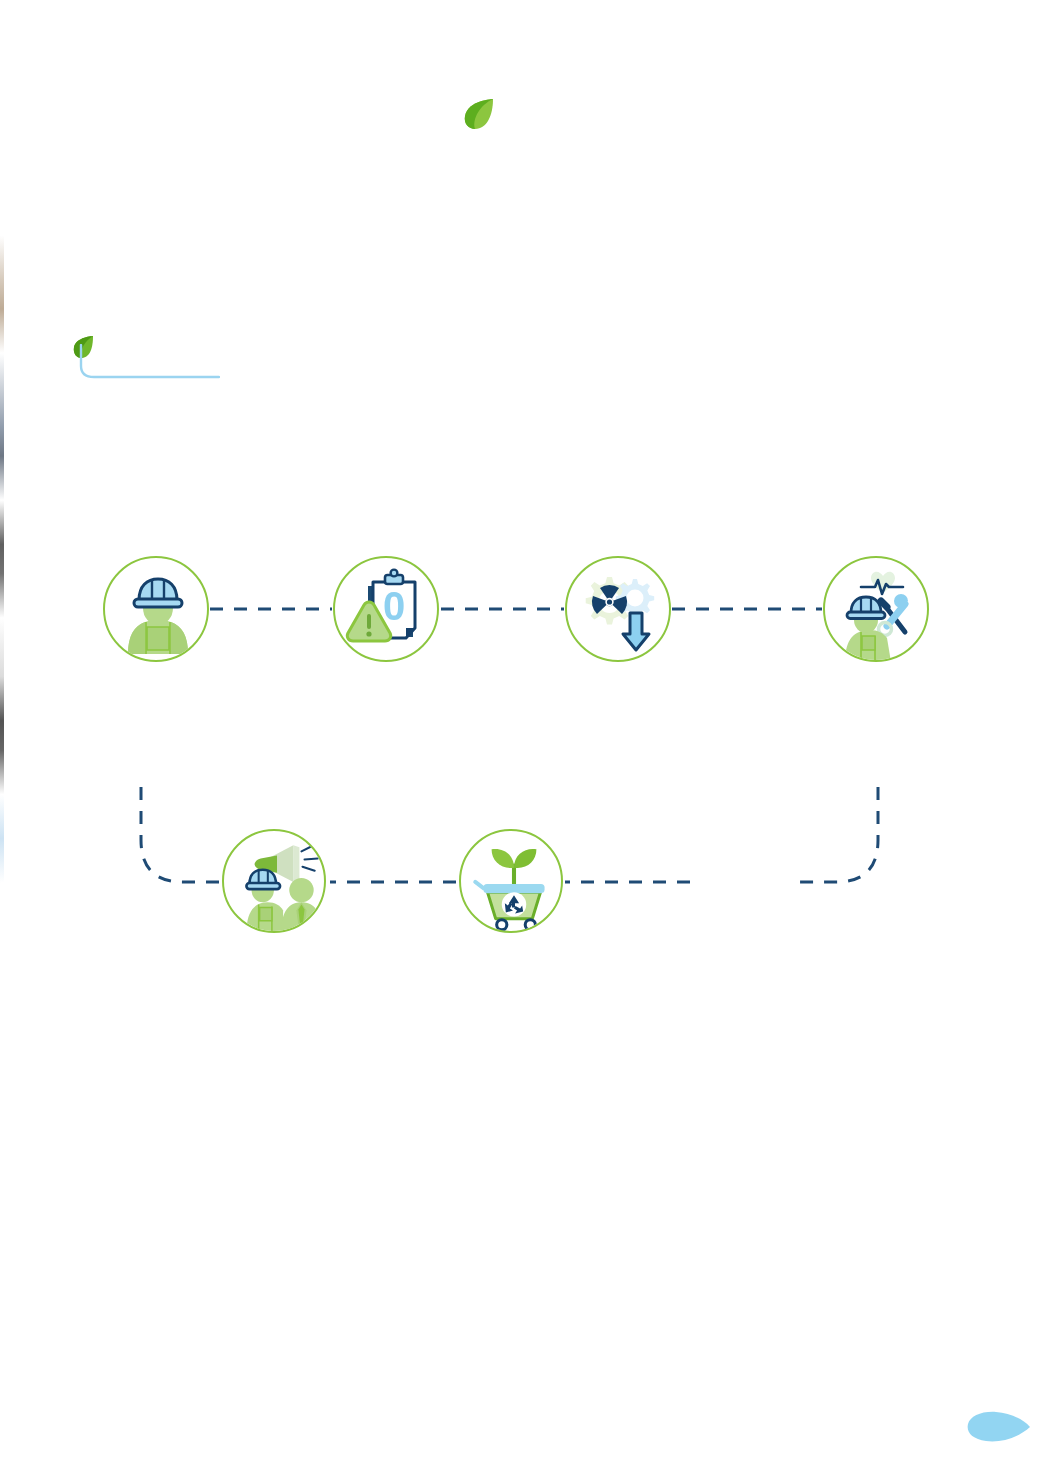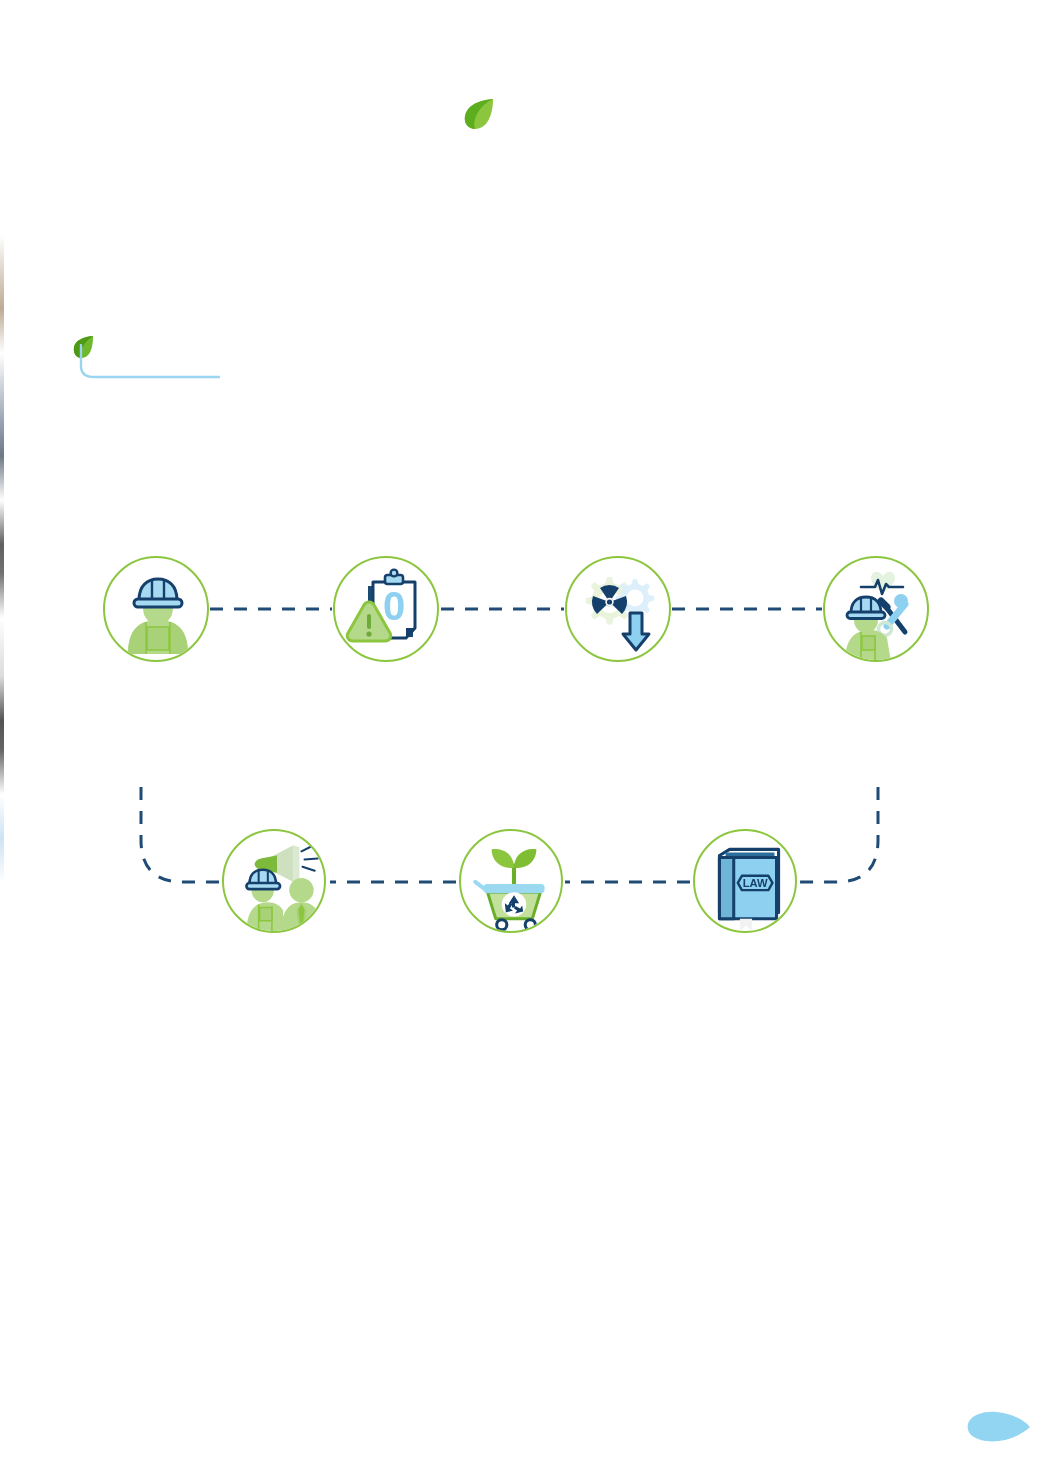--- a/index.html
+++ b/index.html
@@ -301,30 +301,14 @@
         <path d="M61 79 L53 81 L55 78 L52 76 L53.5 73.5 L58 76 L60 73 Z"></path>
       </g>
 
       <path d="M22 56 L14 50" stroke="#9BD9F0" stroke-width="4" stroke-linecap="round"></path>
 
       <circle cx="40" cy="92" r="5" fill="#ffffff" stroke="#15406B" stroke-width="3"></circle>
       <circle cx="68" cy="92" r="5" fill="#ffffff" stroke="#15406B" stroke-width="3"></circle>
     </svg>
   </div>
 
-  <div class="node" id="node-6">
-    <svg viewBox="0 0 104 104" xmlns="http://www.w3.org/2000/svg">
-
-      <path d="M24 24 L34 18 L82 18 L82 80 L24 80 Z" fill="#ffffff" stroke="#15406B" stroke-width="3" stroke-linejoin="round"></path>
-      <path d="M30 21 L78 21 L78 26 L30 26 Z" fill="#2C6E9B"></path>
-
-      <path d="M24 26 L80 26 L80 86 L24 86 Z" fill="#8DD0F0" stroke="#15406B" stroke-width="3" stroke-linejoin="round"></path>
-
-      <path d="M24 26 L38 26 L38 86 L24 86 Z" fill="#6FB5D8" stroke="#15406B" stroke-width="3" stroke-linejoin="round"></path>
-
-      <path d="M44 86 L56 86 L56 98 L50 93 L44 98 Z" fill="#F2F2F2"></path>
-
-      <path d="M46 44 L72 44 L76 51 L72 58 L46 58 L42 51 Z" fill="none" stroke="#15406B" stroke-width="2.4" stroke-linejoin="round"></path>
-      <text x="59" y="55" text-anchor="middle" font-family="'Liberation Sans', sans-serif" font-size="11" font-weight="bold" fill="#15406B">LAW</text>
-    </svg>
-  </div>
 
 </div>
 
 </body></html>

